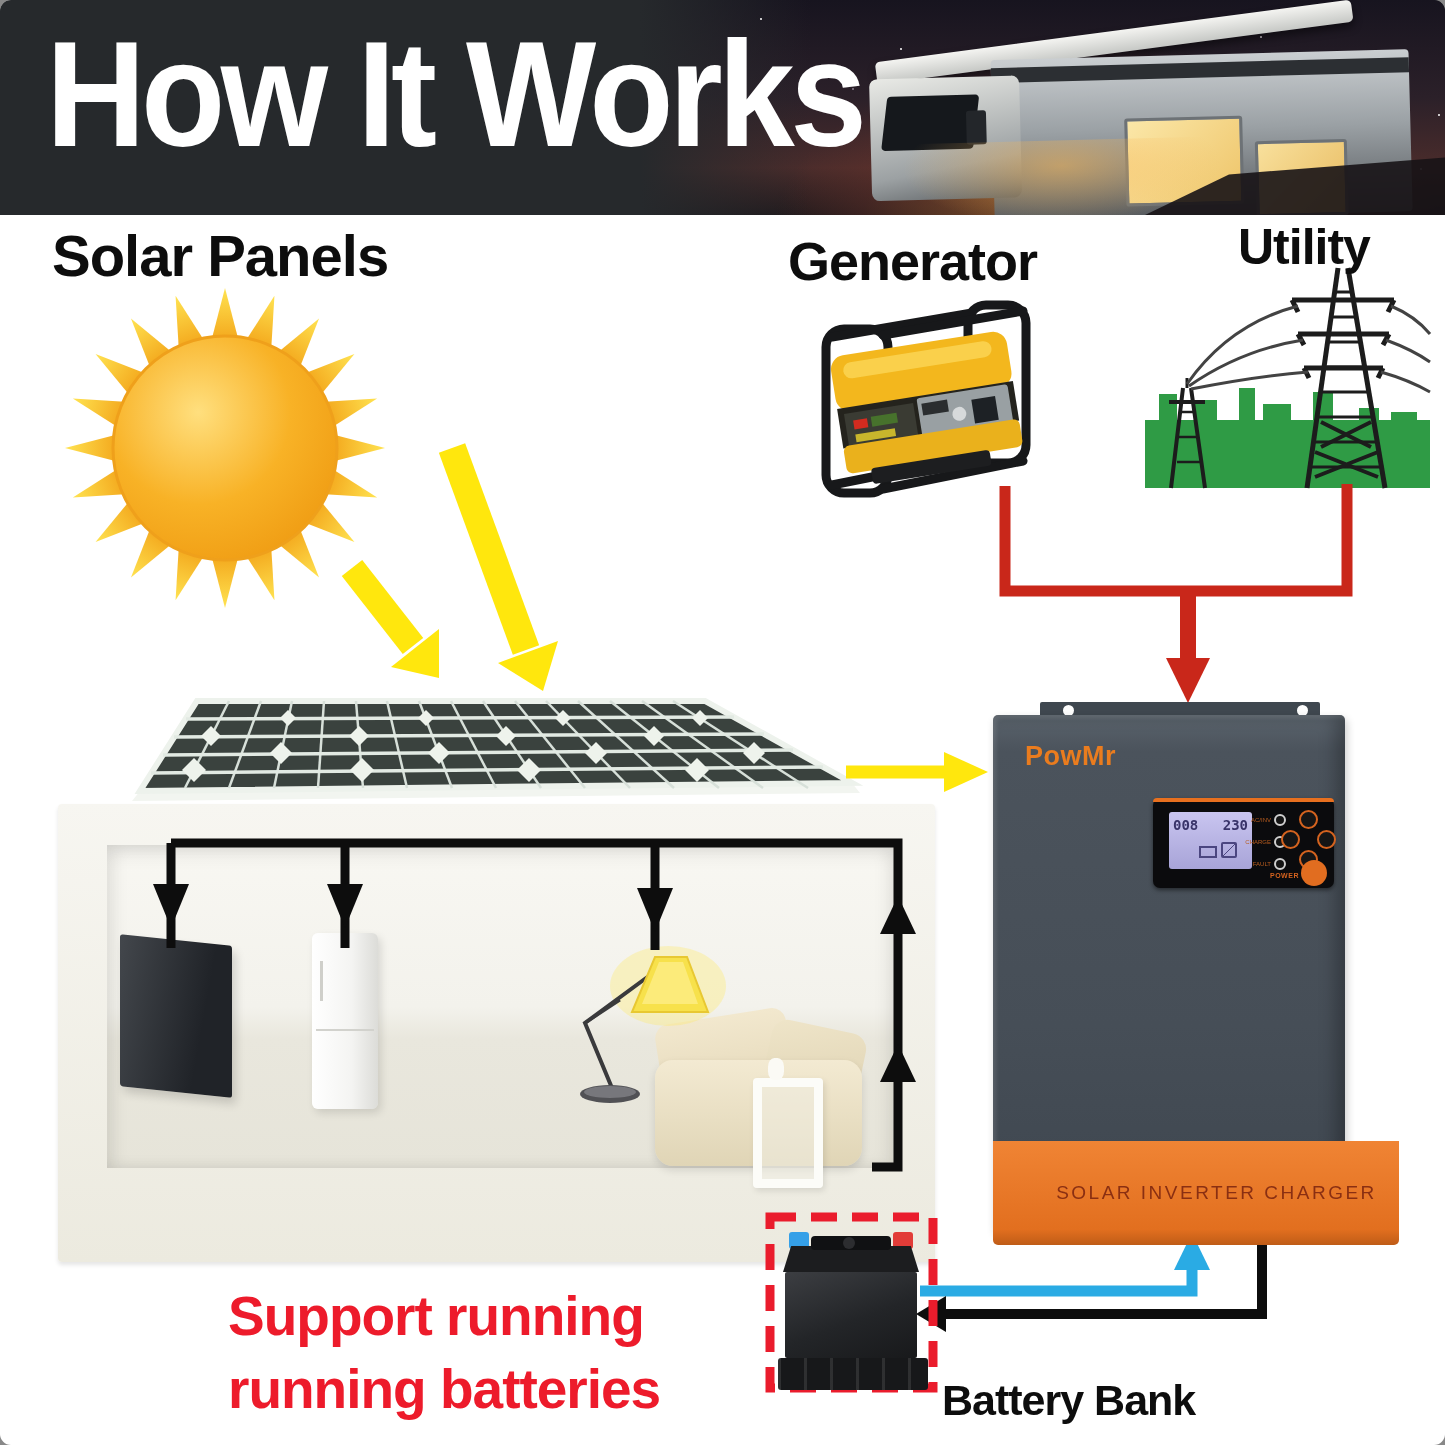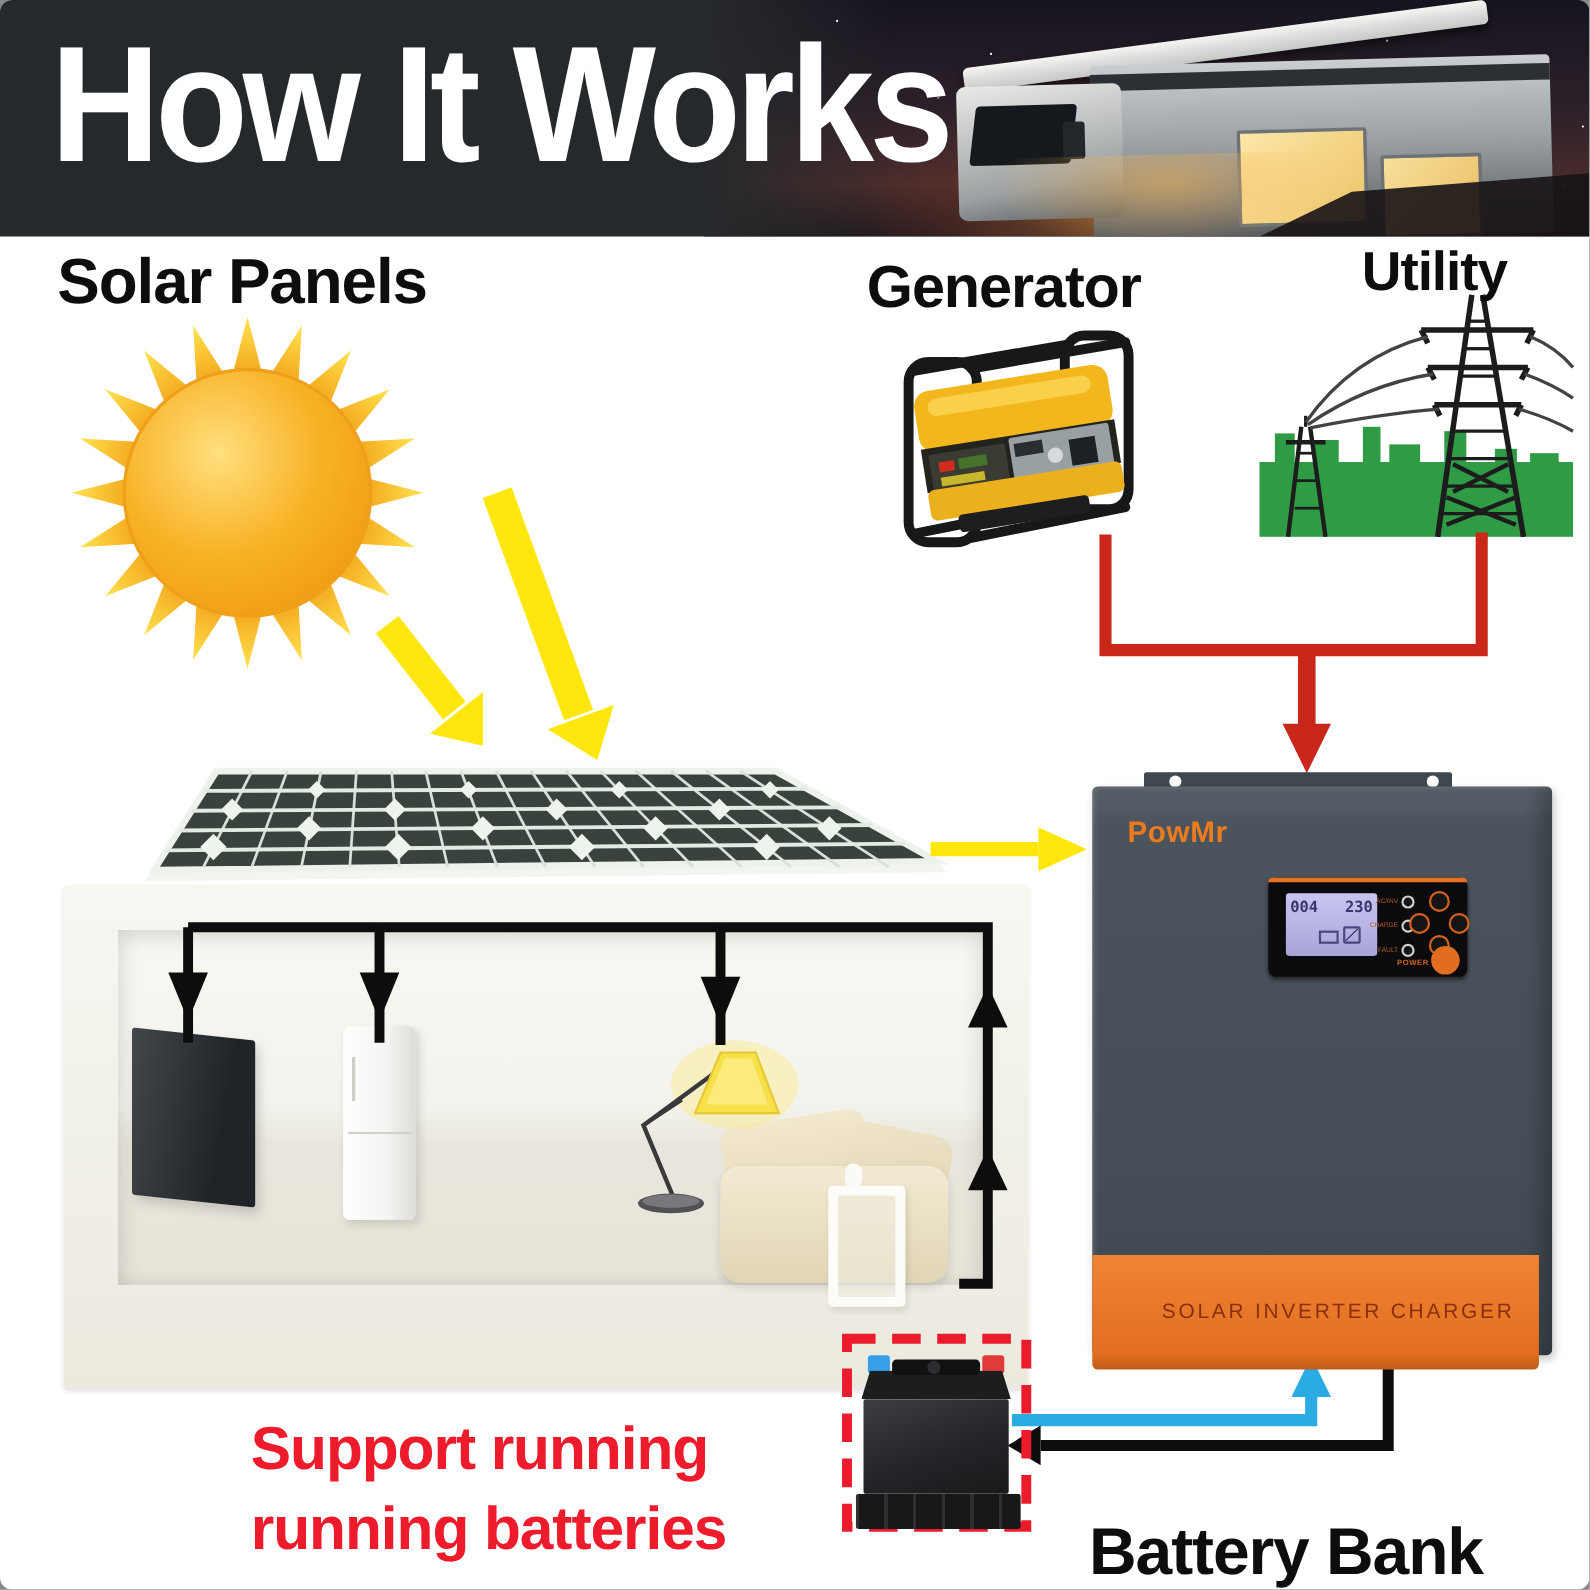--- a/index.html
+++ b/index.html
@@ -38,21 +38,21 @@
   .fg-hill{right:0;bottom:0;width:300px;height:70px;background:#171316;
            clip-path:polygon(0 100%,28% 42%,100% 18%,100% 100%);opacity:.9;}
   .title{left:46px;top:16px;z-index:6;color:#ffffff;font-size:150px;font-weight:900;
          letter-spacing:-5px;white-space:nowrap;transform:scaleX(.92);transform-origin:left top;line-height:1.05;}
 
   
   .lbl{z-index:6;color:#0d0d0d;font-weight:900;white-space:nowrap;letter-spacing:-1px;}
   .lbl-solar{left:52px;top:222px;font-size:58px;}
   .lbl-generator{left:788px;top:230px;font-size:54px;}
   .lbl-utility{left:1238px;top:218px;font-size:50px;}
-  .lbl-battery{left:942px;top:1376px;font-size:60px;margin-left:48px;}
+  .lbl-battery{left:942px;top:1376px;font-size:43px;}
   .note{left:228px;top:1280px;width:445px;z-index:6;color:#ed1b2b;font-weight:900;
         font-size:55px;line-height:1.32;text-align:left;white-space:nowrap;letter-spacing:-1px;}
 
   
   .house{left:58px;top:804px;width:877px;height:458px;z-index:1;border-radius:4px;
          background:linear-gradient(180deg,#f7f6f1,#eceadf);box-shadow:0 3px 4px rgba(0,0,0,.10);}
   .room{left:49px;top:41px;width:791px;height:323px;
         background:linear-gradient(180deg,#f8f7f2 0%,#f3f2ec 50%,#e9e7dd 60%,#e6e4d9 100%);
         box-shadow:inset 0 12px 16px rgba(0,0,0,.06),inset 10px 0 14px rgba(0,0,0,.05),inset -10px 0 16px rgba(0,0,0,.08);}
   .furn{z-index:2;}
@@ -70,21 +70,21 @@
   .sofa-arm{left:766px;top:1026px;width:96px;height:78px;border-radius:16px;transform:rotate(12deg);
             background:linear-gradient(160deg,#efe5c9,#ddd1b1);}
   .table{left:753px;top:1078px;width:52px;height:92px;border:9px solid #fcfcf8;border-radius:4px;
          background:rgba(240,238,228,.55);box-shadow:2px 3px 6px rgba(0,0,0,.10);}
   .table-knob{left:768px;top:1058px;width:16px;height:22px;background:#fbfaf5;border-radius:40%;}
 
   
   .inverter{left:993px;top:702px;width:365px;height:530px;z-index:4;}
   .bracket{left:47px;top:0;width:280px;height:16px;background:#3f474f;border-radius:2px;}
   .hole{top:3px;width:11px;height:11px;border-radius:50%;background:#fdfdfd;}
-  .inv-body{left:0;top:13px;width:418px;height:517px;border-radius:5px;
+  .inv-body{left:0;top:13px;width:352px;height:517px;border-radius:5px;
     background:linear-gradient(180deg,#5a636c 0%,#4b535c 7%,#464e57 60%,#3e464f 100%);
     box-shadow:inset -10px 0 16px rgba(0,0,0,.25),inset 3px 3px 4px rgba(255,255,255,.12),2px 4px 8px rgba(0,0,0,.2);}
   .brand{left:32px;top:26px;color:#ea7c1e;font-size:27px;font-weight:900;letter-spacing:.5px;}
   .ctrl{left:160px;top:83px;width:181px;height:90px;background:#0b0b0d;border-radius:7px;
         box-shadow:0 2px 4px rgba(0,0,0,.5);}
   .ctrl-accent{left:0;top:0;width:100%;height:4px;background:#e8701f;border-radius:7px 7px 0 0;}
   .lcd{left:16px;top:14px;width:83px;height:57px;border-radius:3px;
        background:linear-gradient(180deg,#c9c5f0,#a8a4d8);}
   .lcd-vals{left:4px;top:5px;width:75px;display:flex;justify-content:space-between;
             font-family:"DejaVu Sans Mono",monospace;font-size:14px;font-weight:bold;color:#39346a;}
@@ -384,21 +384,21 @@
     <div class="abs bracket">
       <div class="abs hole" style="left:23px;"></div>
       <div class="abs hole" style="left:257px;"></div>
     </div>
     <div class="abs inv-body">
       <div class="abs brand">PowMr</div>
       <div class="abs ctrl">
         <div class="abs ctrl-accent"></div>
         <div class="abs lcd">
           <div class="abs lcd-vals">
-            <span>004</span>
+            <span>008</span>
             <span>230</span>
           </div>
           <div class="abs lcd-ic"></div>
           <div class="abs lcd-ic2"></div>
         </div>
         <div class="abs ledrow" style="top:16px;">
           <span>AC/INV</span>
           <div class="led"></div>
         </div>
         <div class="abs ledrow" style="top:38px;">

